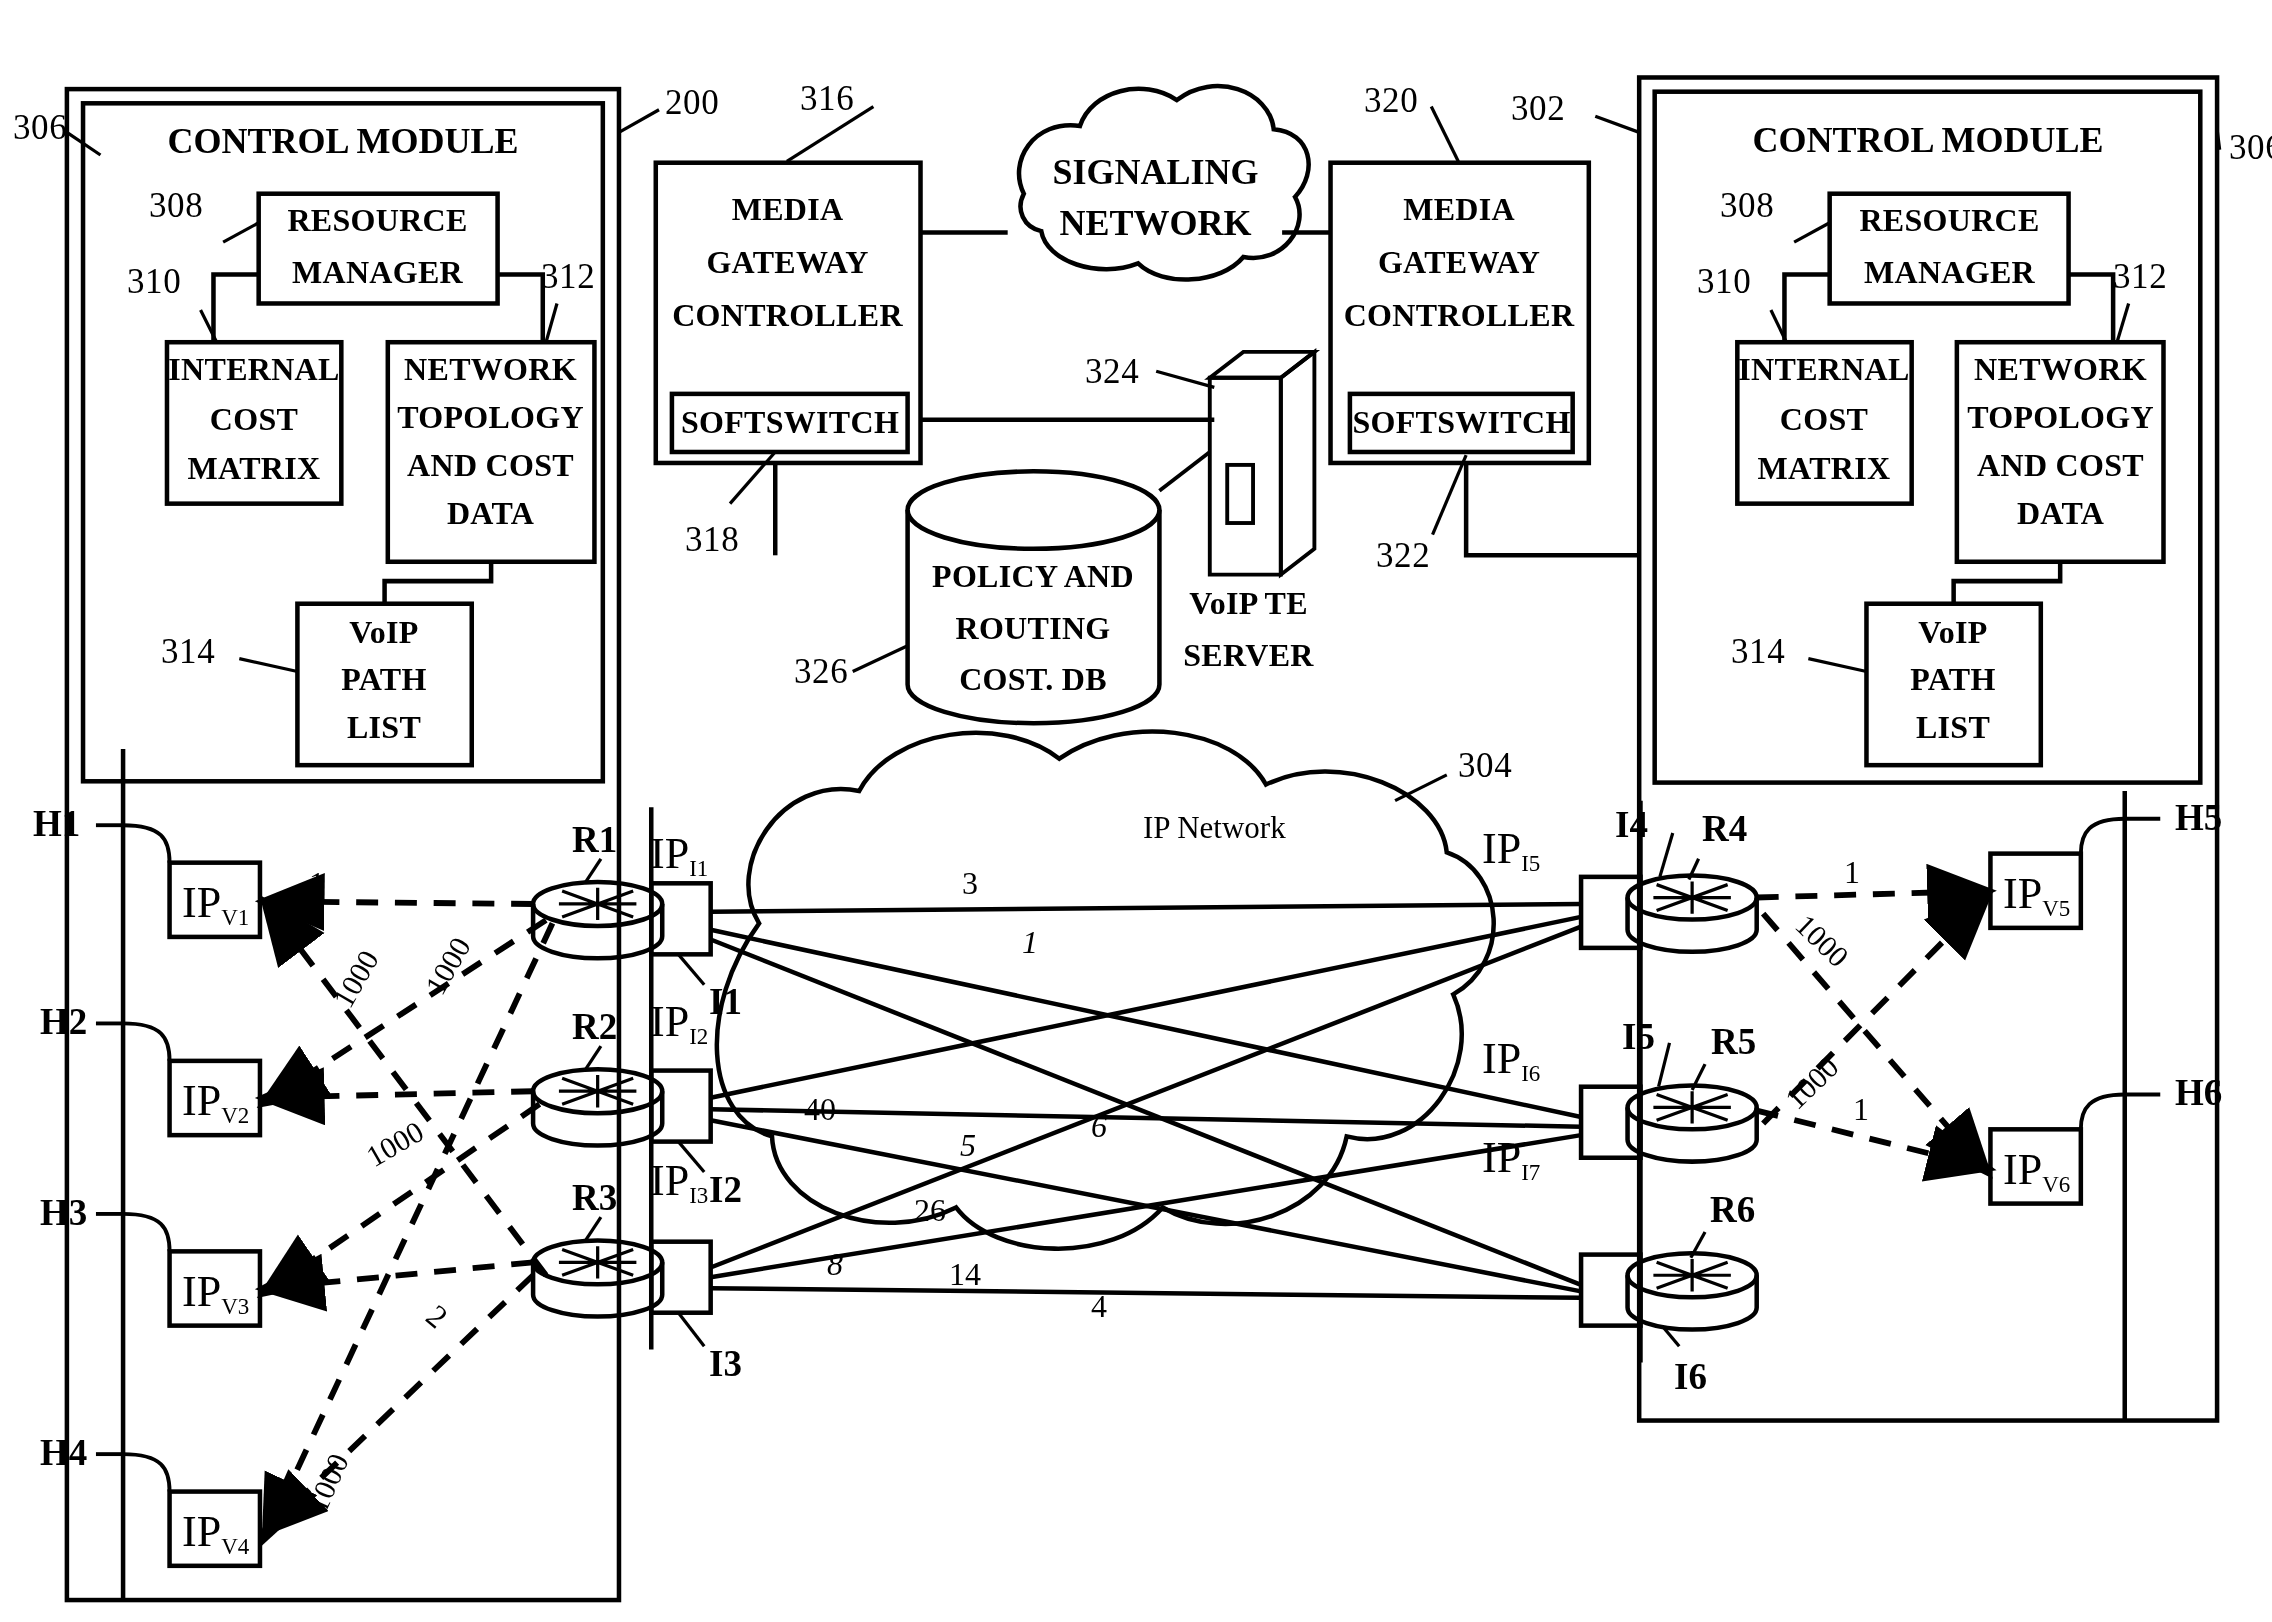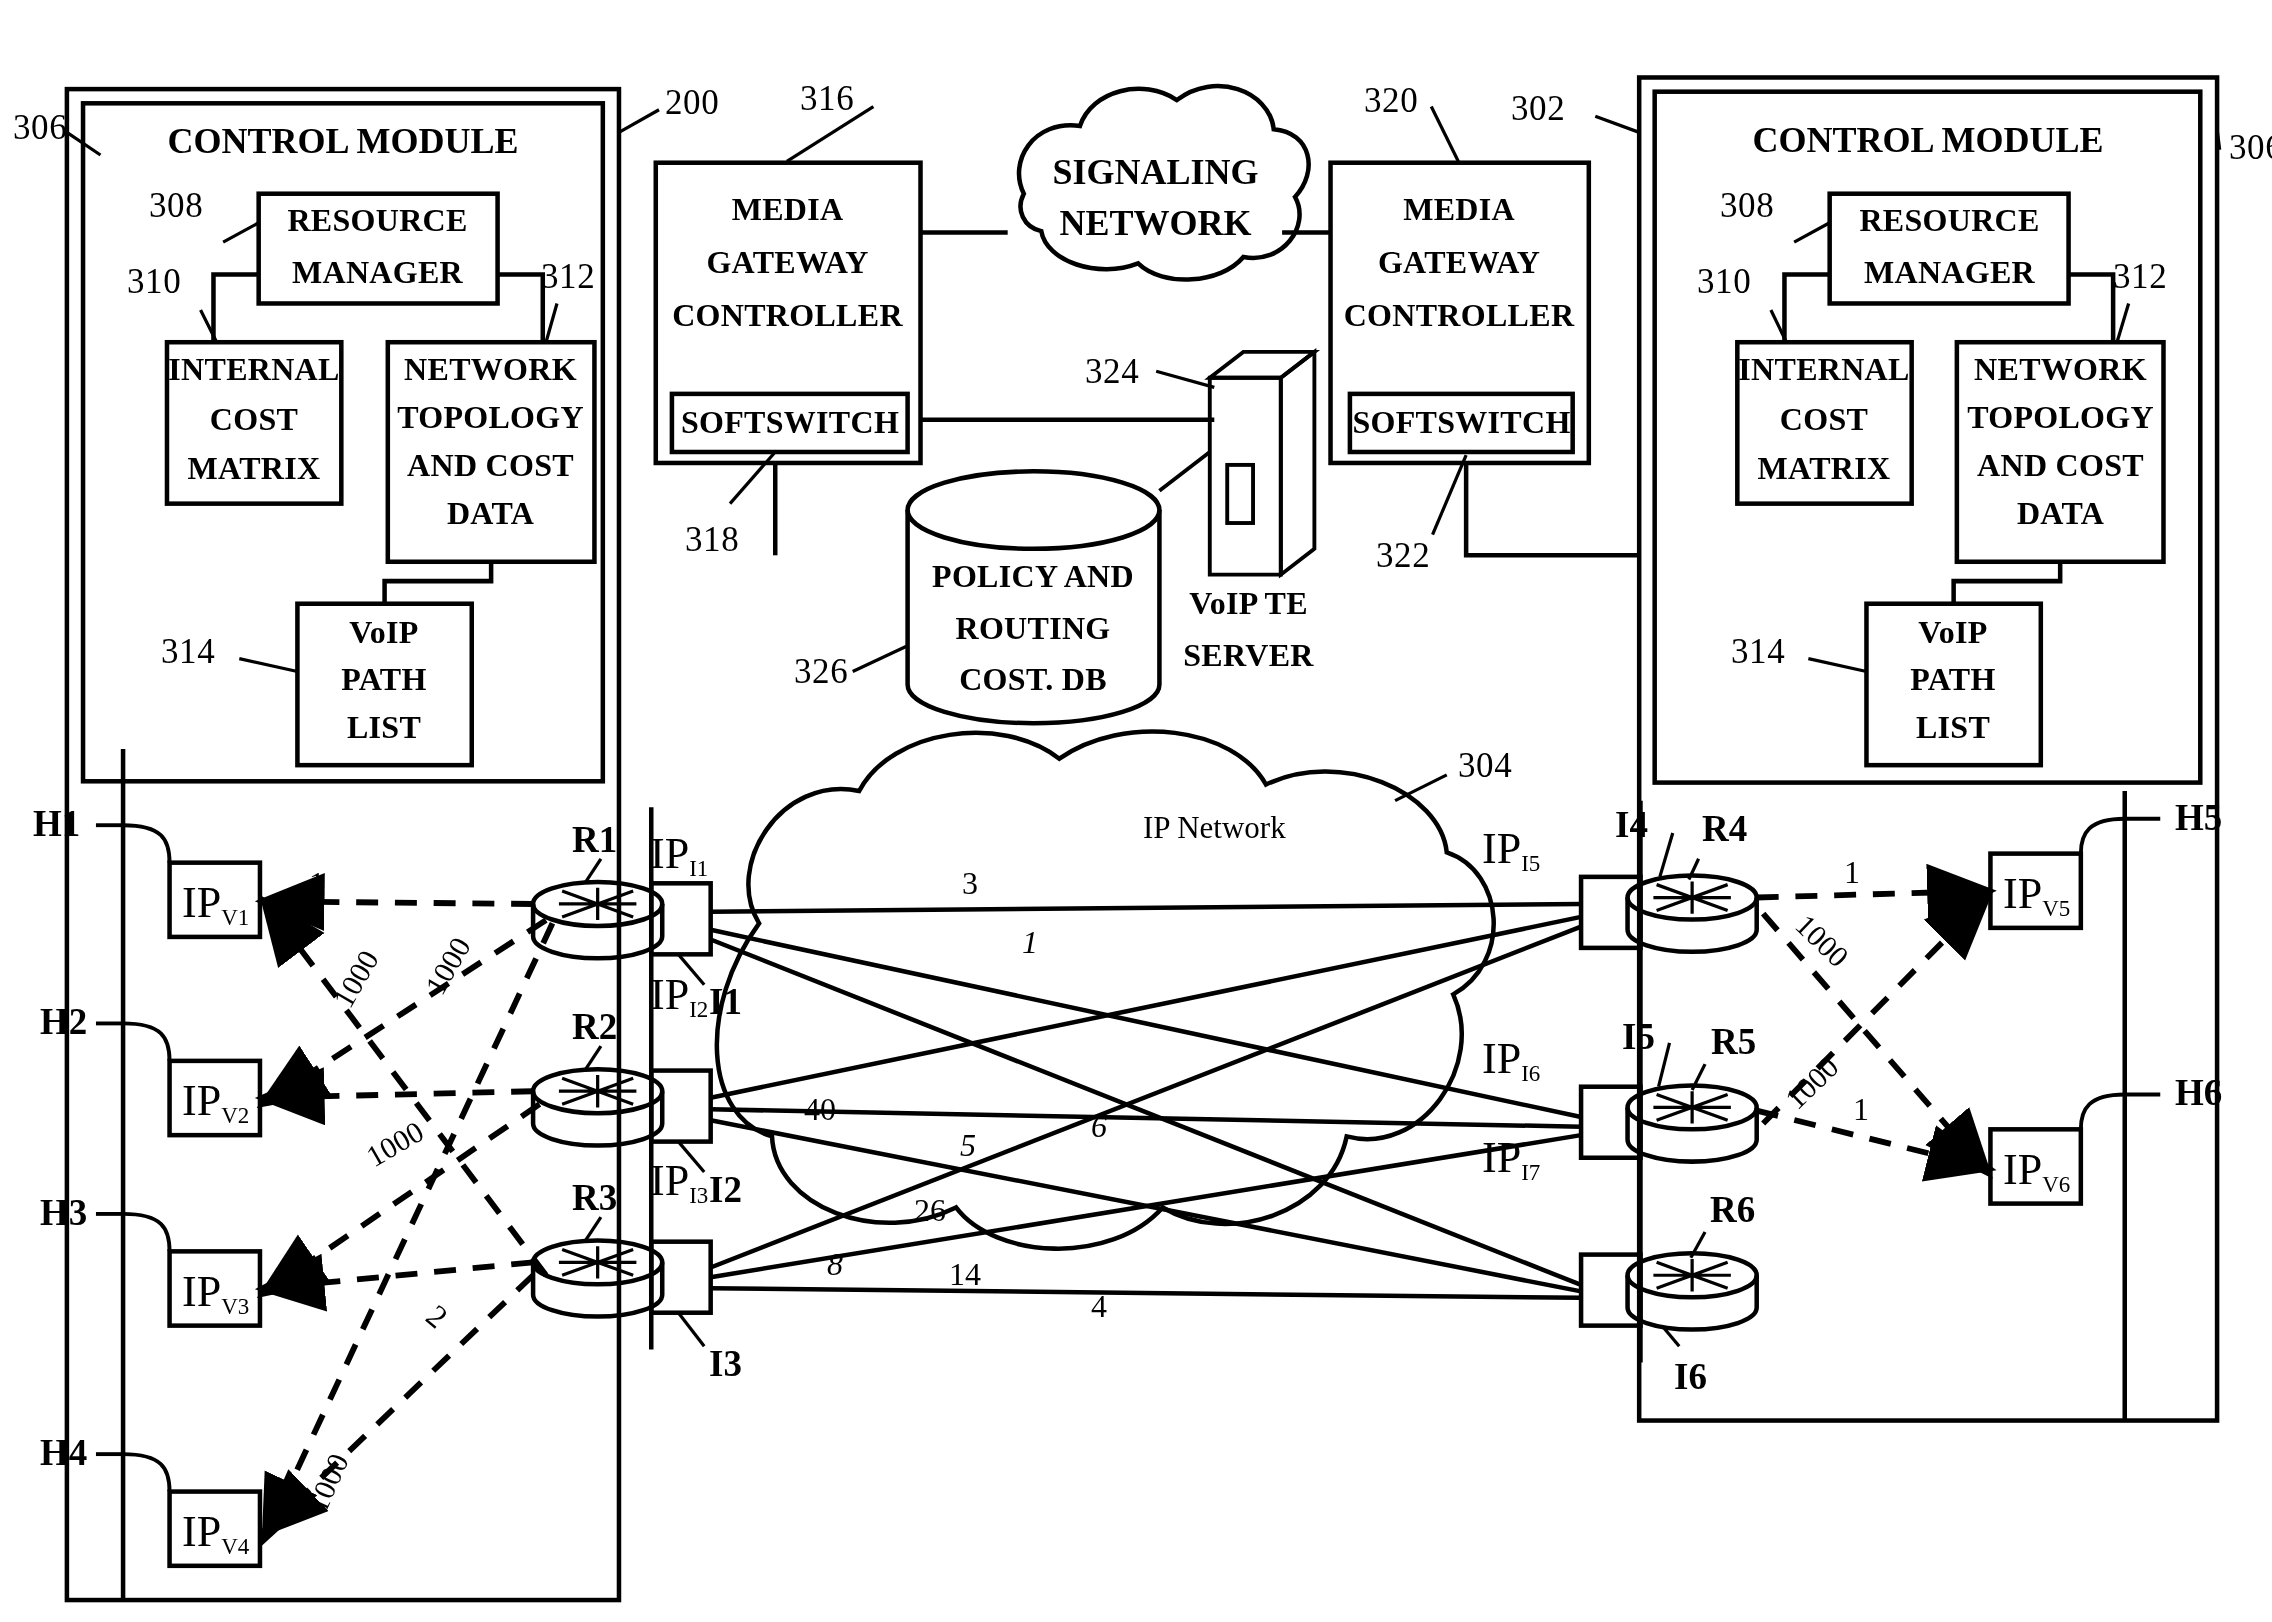--- a/index.html
+++ b/index.html
@@ -328,21 +328,21 @@
     <span class="ipv">IP</span><span class="sub">V6</span>
   </div>
 
   <div class="lbl hostlbl" style="left:572px;top:818px">R1</div>
   <div class="lbl hostlbl" style="left:572px;top:1005px">R2</div>
   <div class="lbl hostlbl" style="left:572px;top:1176px">R3</div>
 
   <div class="lbl" style="left:650px;top:828px">
     <span class="ipv">IP</span><span class="sub">I1</span>
   </div>
-  <div class="lbl" style="left:650px;top:969px">
+  <div class="lbl" style="left:650px;top:996px">
     <span class="ipv">IP</span><span class="sub">I2</span>
   </div>
   <div class="lbl" style="left:650px;top:1155px">
     <span class="ipv">IP</span><span class="sub">I3</span>
   </div>
   <div class="lbl hostlbl" style="left:709px;top:980px">I1</div>
   <div class="lbl hostlbl" style="left:709px;top:1168px">I2</div>
   <div class="lbl hostlbl" style="left:709px;top:1342px">I3</div>
 
   <div class="lbl hostlbl" style="left:1702px;top:807px">R4</div>

